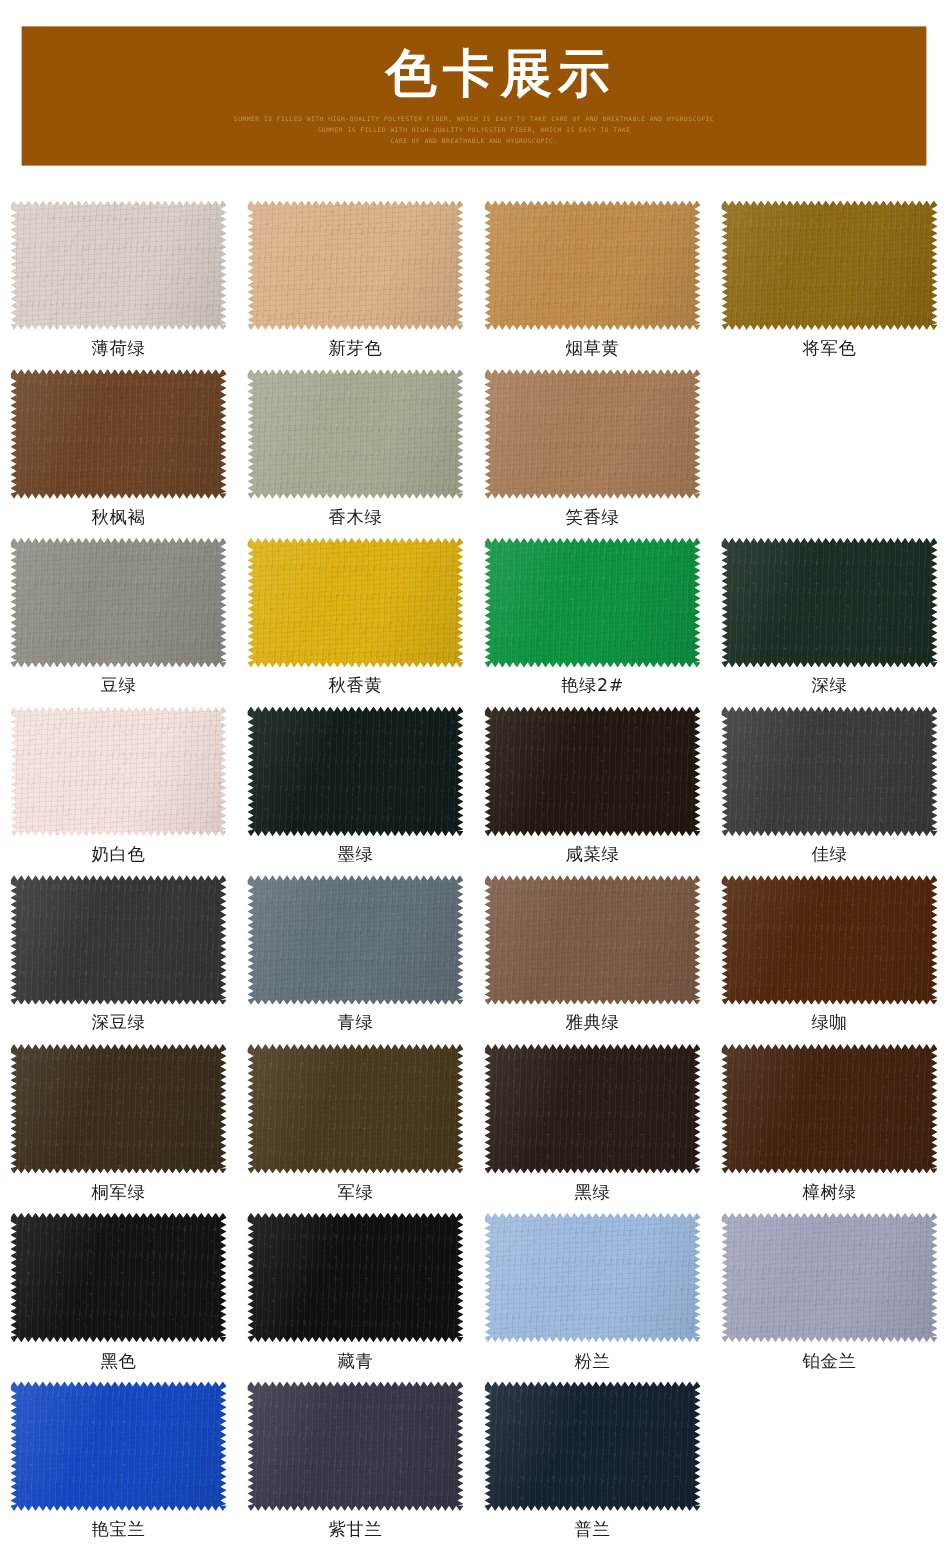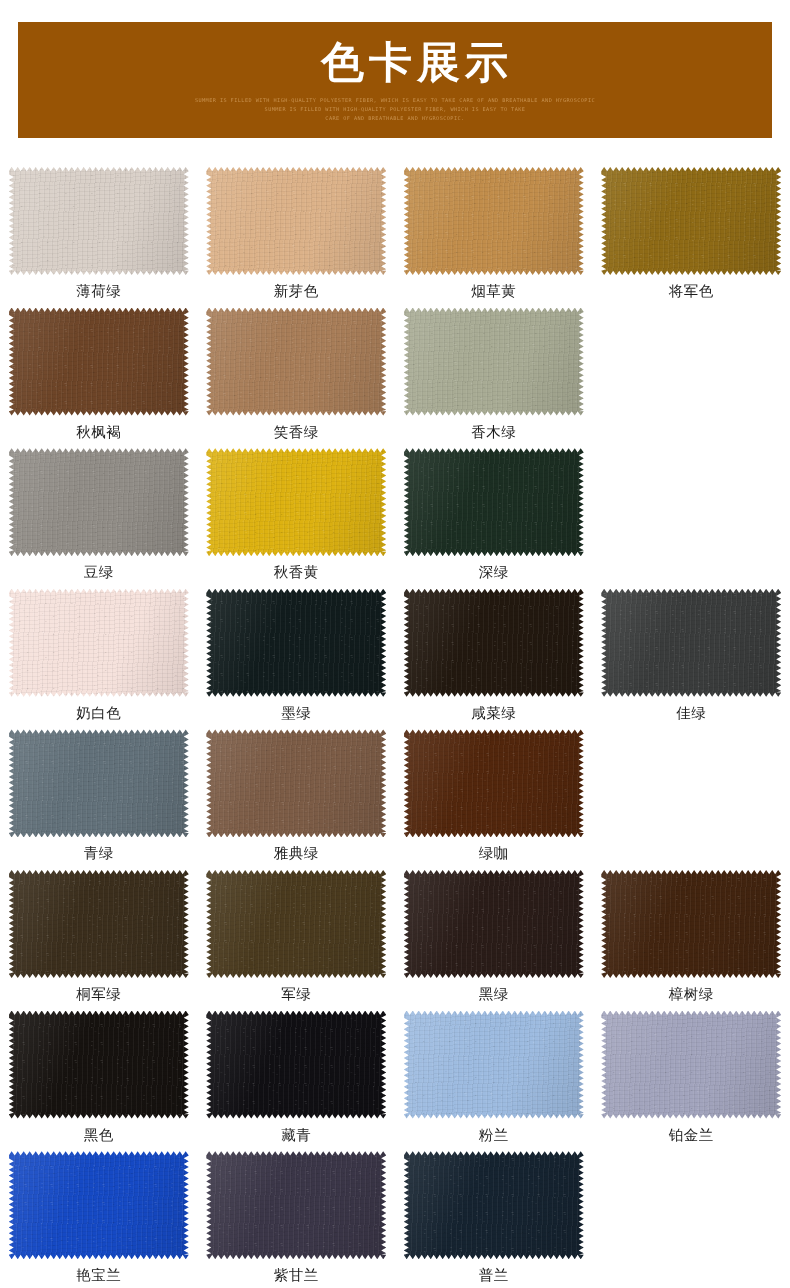--- a/index.html
+++ b/index.html
@@ -227,46 +227,52 @@
       </div>
       <div class="row">
         <div class="cell">
           <div class="swatch-wrap">
             <div class="swatch" style="background-color: rgb(109, 68, 39); background-position: 2px 2px, 5px 4px, 8px 6px, 11px 8px, 14px 10px, 17px 12px, 20px 14px, 23px 16px, 0px 0px, 3px 2px, 6px 4px, 9px 6px, 0px 0px, 0px 0px;"></div>
           </div>
           <div class="swatch-label">秋枫褐</div>
         </div>
         <div class="cell">
           <div class="swatch-wrap">
+            <div class="swatch" style="background-color: rgb(168, 171, 148); background-position: 23px 17px, 0px 1px, 3px 3px, 6px 5px, 9px 7px, 12px 9px, 15px 11px, 18px 13px, 21px 15px, 24px 17px, 1px 1px, 4px 3px, 0px 0px, 0px 0px;"></div>
+          </div>
+          <div class="swatch-label">香木绿</div>
+        </div>
+        <div class="cell">
+          <div class="swatch-wrap">
             <div class="swatch" style="background-color: rgb(168, 125, 88); background-position: 16px 12px, 19px 14px, 22px 16px, 25px 0px, 2px 2px, 5px 4px, 8px 6px, 11px 8px, 14px 10px, 17px 12px, 20px 14px, 23px 16px, 0px 0px, 0px 0px;"></div>
           </div>
           <div class="swatch-label">笑香绿</div>
         </div>
-        <div class="cell">
-          <div class="swatch-wrap">
-            <div class="swatch" style="background-color: rgb(168, 171, 148); background-position: 23px 17px, 0px 1px, 3px 3px, 6px 5px, 9px 7px, 12px 9px, 15px 11px, 18px 13px, 21px 15px, 24px 17px, 1px 1px, 4px 3px, 0px 0px, 0px 0px;"></div>
-          </div>
-          <div class="swatch-label">香木绿</div>
-        </div>
       </div>
       <div class="row">
         <div class="cell">
           <div class="swatch-wrap">
             <div class="swatch" style="background-color: rgb(145, 141, 135); background-position: 4px 4px, 7px 6px, 10px 8px, 13px 10px, 16px 12px, 19px 14px, 22px 16px, 25px 0px, 2px 2px, 5px 4px, 8px 6px, 11px 8px, 0px 0px, 0px 0px;"></div>
           </div>
           <div class="swatch-label">豆绿</div>
         </div>
         <div class="cell">
           <div class="swatch-wrap">
             <div class="swatch" style="background-color: rgb(221, 178, 17); background-position: 11px 9px, 14px 11px, 17px 13px, 20px 15px, 23px 17px, 0px 1px, 3px 3px, 6px 5px, 9px 7px, 12px 9px, 15px 11px, 18px 13px, 0px 0px, 0px 0px;"></div>
           </div>
           <div class="swatch-label">秋香黄</div>
         </div>
         <div class="cell">
           <div class="swatch-wrap">
+            <div class="swatch" style="background-color: rgb(13, 148, 64); background-position: 18px 14px, 21px 16px, 24px 0px, 1px 2px, 4px 4px, 7px 6px, 10px 8px, 13px 10px, 16px 12px, 19px 14px, 22px 16px, 25px 0px, 0px 0px, 0px 0px;"></div>
+          </div>
+          <div class="swatch-label">艳绿2#</div>
+        </div>
+        <div class="cell">
+          <div class="swatch-wrap">
             <div class="swatch" style="background-color: rgb(27, 46, 34); background-position: 25px 1px, 2px 3px, 5px 5px, 8px 7px, 11px 9px, 14px 11px, 17px 13px, 20px 15px, 23px 17px, 0px 1px, 3px 3px, 6px 5px, 0px 0px, 0px 0px;"></div>
           </div>
           <div class="swatch-label">深绿</div>
         </div>
       </div>
       <div class="row">
         <div class="cell">
           <div class="swatch-wrap">
             <div class="swatch" style="background-color: rgb(246, 226, 220); background-position: 6px 6px, 9px 8px, 12px 10px, 15px 12px, 18px 14px, 21px 16px, 24px 0px, 1px 2px, 4px 4px, 7px 6px, 10px 8px, 13px 10px, 0px 0px, 0px 0px;"></div>
           </div>
@@ -287,20 +293,26 @@
         <div class="cell">
           <div class="swatch-wrap">
             <div class="swatch" style="background-color: rgb(58, 60, 60); background-position: 1px 3px, 4px 5px, 7px 7px, 10px 9px, 13px 11px, 16px 13px, 19px 15px, 22px 17px, 25px 1px, 2px 3px, 5px 5px, 8px 7px, 0px 0px, 0px 0px;"></div>
           </div>
           <div class="swatch-label">佳绿</div>
         </div>
       </div>
       <div class="row">
         <div class="cell">
           <div class="swatch-wrap">
+            <div class="swatch" style="background-color: rgb(53, 56, 50); background-position: 8px 8px, 11px 10px, 14px 12px, 17px 14px, 20px 16px, 23px 0px, 0px 2px, 3px 4px, 6px 6px, 9px 8px, 12px 10px, 15px 12px, 0px 0px, 0px 0px;"></div>
+          </div>
+          <div class="swatch-label">深豆绿</div>
+        </div>
+        <div class="cell">
+          <div class="swatch-wrap">
             <div class="swatch" style="background-color: rgb(98, 113, 122); background-position: 15px 13px, 18px 15px, 21px 17px, 24px 1px, 1px 3px, 4px 5px, 7px 7px, 10px 9px, 13px 11px, 16px 13px, 19px 15px, 22px 17px, 0px 0px, 0px 0px;"></div>
           </div>
           <div class="swatch-label">青绿</div>
         </div>
         <div class="cell">
           <div class="swatch-wrap">
             <div class="swatch" style="background-color: rgb(124, 92, 70); background-position: 22px 0px, 25px 2px, 2px 4px, 5px 6px, 8px 8px, 11px 10px, 14px 12px, 17px 14px, 20px 16px, 23px 0px, 0px 2px, 3px 4px, 0px 0px, 0px 0px;"></div>
           </div>
           <div class="swatch-label">雅典绿</div>
         </div>

